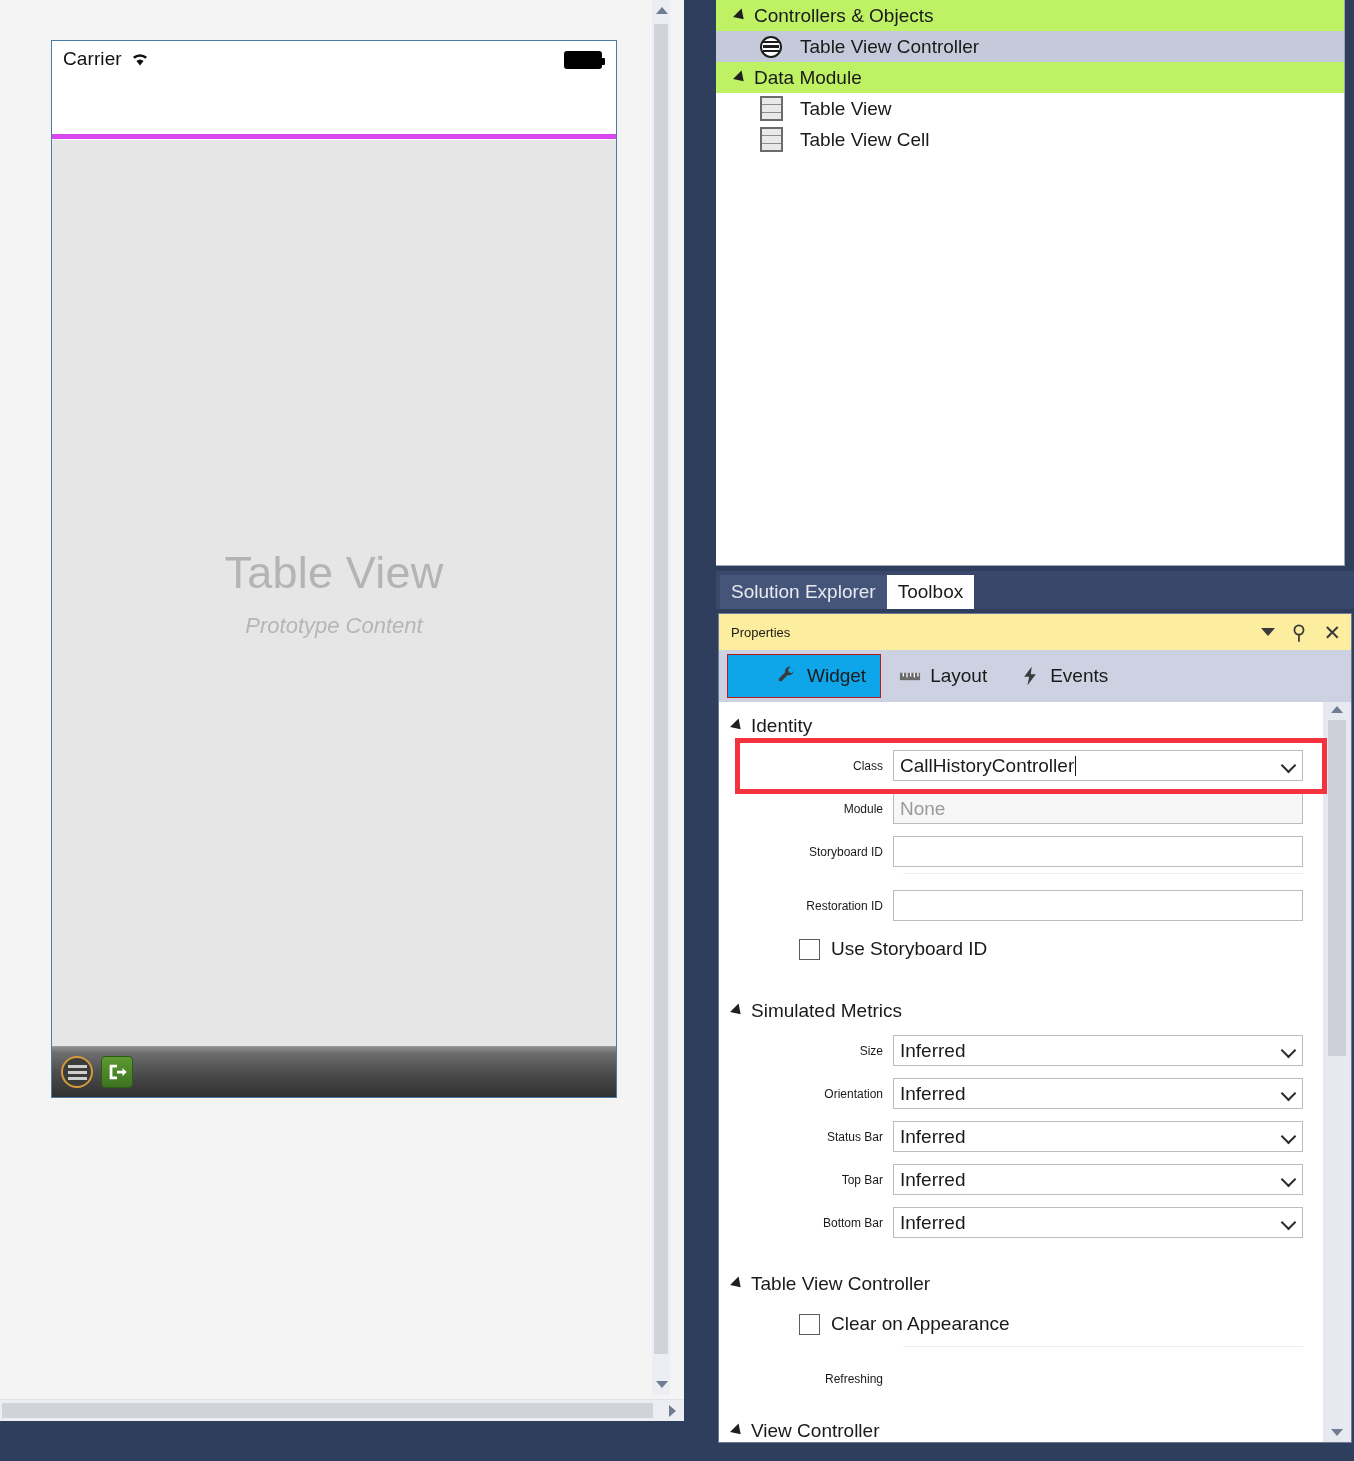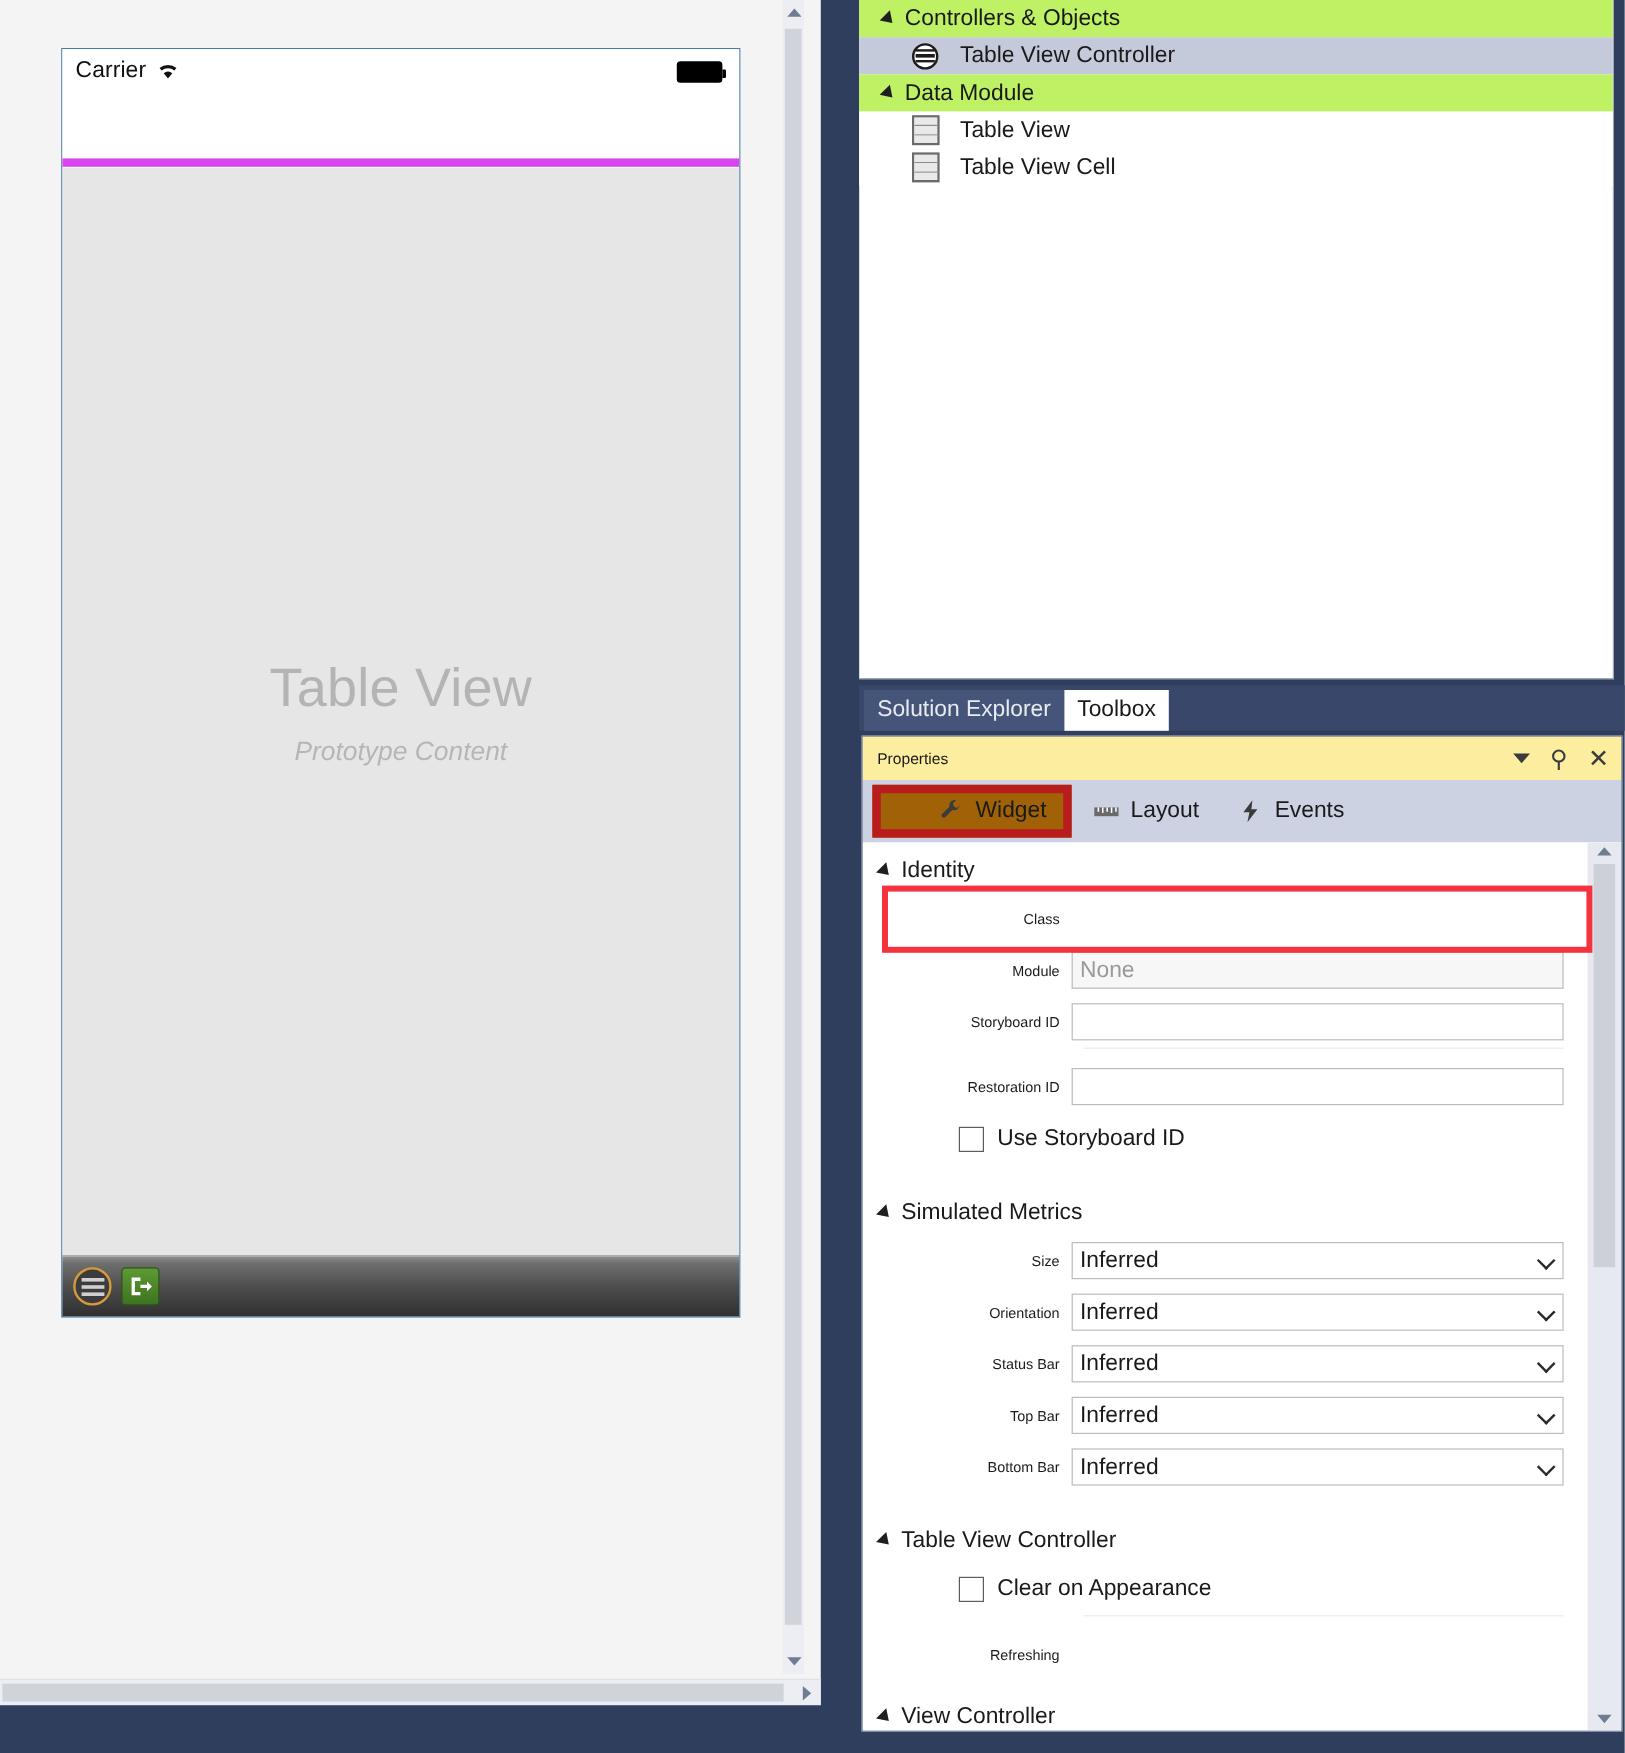--- a/index.html
+++ b/index.html
@@ -19,21 +19,21 @@
     overflow: hidden;
   }
   .device {
     position: absolute; left: 51px; top: 40px;
     width: 566px; height: 1058px;
     background: #ffffff;
     border: 1.5px solid #4a7ba6;
   }
   .device-statusbar {
     position: relative; height: 98px; background: #ffffff;
-    border-bottom: 7px solid #d946ef;
+    border-bottom: 5px solid #d946ef;
   }
   .carrier-text {
     position: absolute; left: 11px; top: 7px;
     font-size: 19px; color: #111; letter-spacing: 0.1px;
   }
   .wifi-icon { position: absolute; left: 78px; top: 10px; width: 20px; height: 16px; }
   .battery-icon {
     position: absolute; right: 14px; top: 10px; width: 38px; height: 18px;
     border: 2px solid #000; border-radius: 3px; background: #000;
   }
@@ -159,21 +159,21 @@
   .hdr-x { font-size: 21px; color: #3b3b3b; line-height: 1; }
 
   .props-tabs {
     height: 52px; background: #ccd2e2; display: flex; align-items: center;
     padding-left: 8px; gap: 4px;
   }
   .ptab {
     height: 44px; padding: 0 14px; display: flex; align-items: center; gap: 9px;
     font-size: 19px; color: #1a1a1a;
   }
-  .ptab.active { background: #a16207; border: 7px solid #b91c1c; padding-left: 48px; }
+  .ptab.active { background: #0ea5e9; border: 1px solid #b91c1c; padding-left: 48px; }
   .ptab .pico { width: 22px; height: 20px; display: flex; align-items: center; justify-content: center; }
 
   .props-body {
     flex: 1; background: #ffffff; position: relative; overflow: hidden;
   }
   .props-scrollarea { position: absolute; left: 0; top: 0; right: 28px; bottom: 0; padding-top: 6px; }
 
   .section-head {
     display: flex; align-items: center; height: 36px; padding-left: 14px;
     font-size: 19px; color: #1a1a1a; text-align: right;
@@ -396,20 +396,24 @@
 
           <div class="section-head">
             <span class="sec-caret"></span>
             <span>Identity</span>
           </div>
 
           <div class="highlight-box"></div>
 
           <div class="row">
             <div class="lab">Class</div>
+            <div class="ctl">
+              <div class="combo"><span>CallHistoryController</span><span class="caret-bar"></span></div>
+              <span class="chev"></span>
+            </div>
           </div>
 
           <div class="row">
             <div class="lab">Module</div>
             <div class="ctl">
               <div class="fake-input placeholder">None</div>
             </div>
           </div>
 
           <div class="row">

